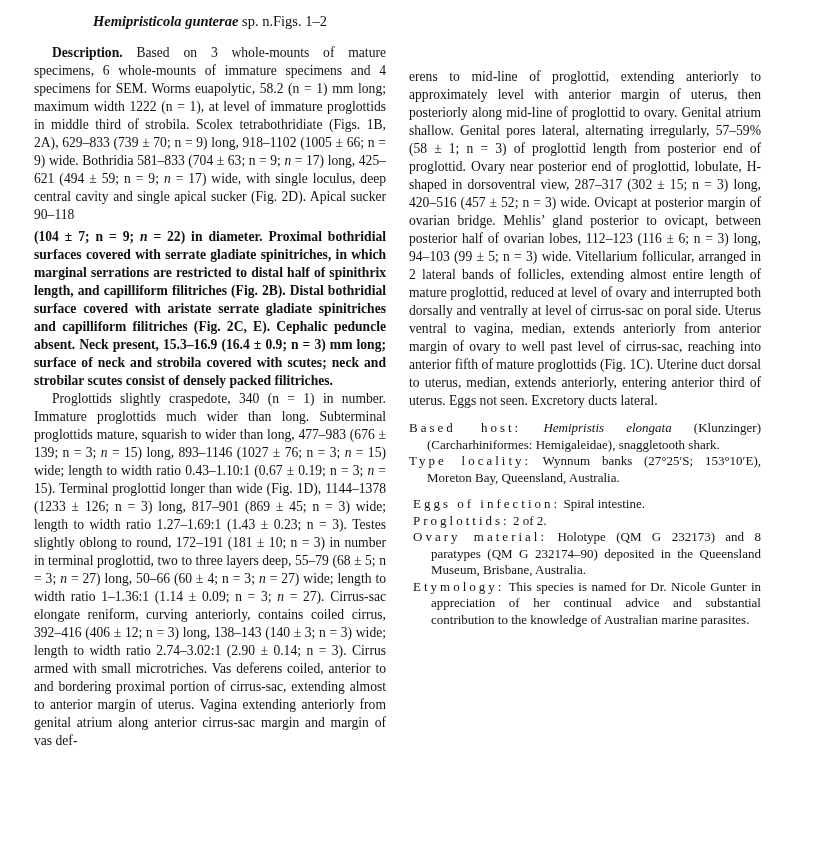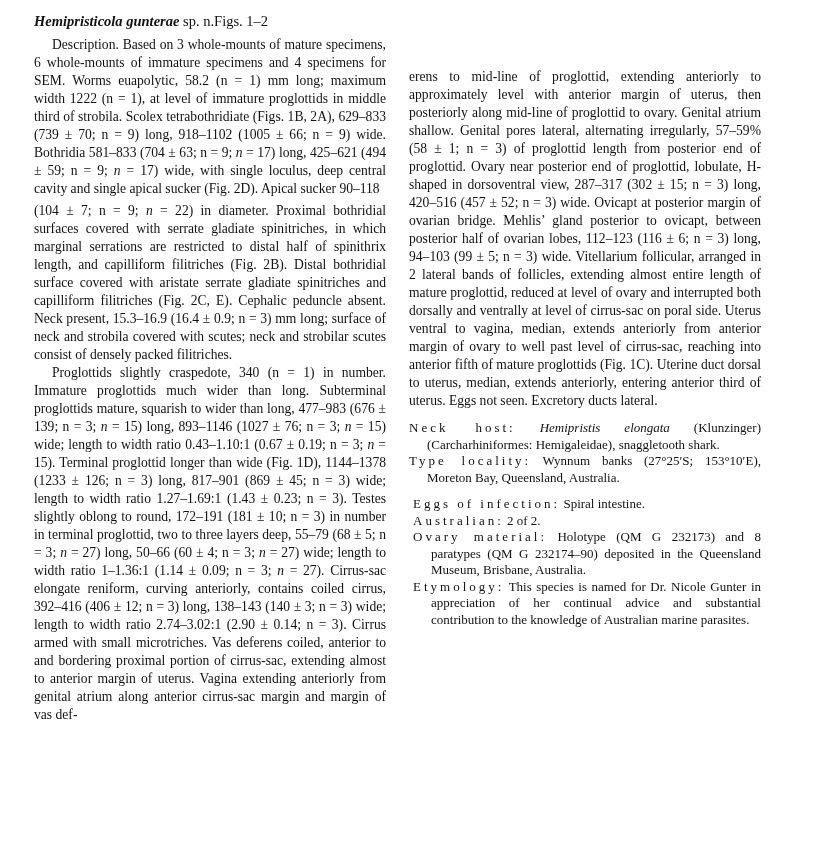--- a/index.html
+++ b/index.html
@@ -1,29 +1,29 @@
 <!DOCTYPE html>
 <html><head>
 <meta charset="utf-8">
 <style>
   html, body { margin:0; padding:0; background:#ffffff; }
   body { width:817px; height:864px; position:relative; overflow:hidden;
          font-family:"Liberation Serif", "DejaVu Serif", serif; color:#111; }
   .col { position:absolute; font-size:13.6px; line-height:18px; text-align:justify; }
   #left { left:34px; top:12px; width:352px; }
   #right { left:409px; top:68px; width:352px; }
-  .heading-row { display:flex; justify-content:flex-start; align-items:baseline; font-size:14.5px; margin-bottom:6px; }
+  .heading-row { display:flex; justify-content:center; align-items:baseline; font-size:14.5px; margin-bottom:14px; }
   .heading-title { font-weight:bold; font-style:italic; }
   .heading-title .sp { font-weight:normal; font-style:normal; }
   .figs { margin-right:0; }
   p { margin:0; }
   .indent { text-indent:18px; }
-  .gap-small { margin-top:4px; }
+  .gap-small { margin-top:4px;font-weight:bold; }
   .i { font-style:italic; }
-  .b { font-weight:normal; }
+  .b { font-weight:bold; }
   .meta { margin-left:0; padding-left:18px; text-indent:-18px; font-size:13px; line-height:16.5px; text-align:justify; }
   .lab { letter-spacing:3px; font-size:13px; }
   .meta.gap { margin-top:10px; }
   .meta.shift { padding-left:22px; text-indent:-18px; }
 </style>
 </head>
 <body>
 
 <div id="left" class="col">
   <div class="heading-row">
@@ -31,25 +31,25 @@
     <span class="figs">Figs. 1–2</span>
   </div>
   <p class="indent"><span class="b">Description.</span><span> Based on 3 whole-mounts of mature specimens, 6 whole-mounts of immature specimens and 4 specimens for SEM. Worms euapolytic, 58.2 (n = 1) mm long; maximum width 1222 (n = 1), at level of immature proglottids in middle third of strobila. Scolex tetrabothridiate (Figs. 1B, 2A), 629–833 (739 ± 70; n = 9) long, 918–1102 (1005 ± 66; n = 9) wide. Bothridia 581–833 (704 ± 63; n = 9; </span><span class="i">n</span><span> = 17) long, 425–621 (494 ± 59; n = 9; </span><span class="i">n</span><span> = 17) wide, with single loculus, deep central cavity and single apical sucker (Fig. 2D). Apical sucker 90–118</span></p>
   <p class="gap-small"><span>(104 ± 7; n = 9; </span><span class="i">n</span><span> = 22) in diameter. Proximal bothridial surfaces covered with serrate gladiate spinitriches, in which marginal serrations are restricted to distal half of spinithrix length, and capilliform filitriches (Fig. 2B). Distal bothridial surface covered with aristate serrate gladiate spinitriches and capilliform filitriches (Fig. 2C, E). Cephalic peduncle absent. Neck present, 15.3–16.9 (16.4 ± 0.9; n = 3) mm long; surface of neck and strobila covered with scutes; neck and strobilar scutes consist of densely packed filitriches.</span></p>
   <p class="indent"><span>Proglottids slightly craspedote, 340 (n = 1) in number. Immature proglottids much wider than long. Subterminal proglottids mature, squarish to wider than long, 477–983 (676 ± 139; n = 3; </span><span class="i">n</span><span> = 15) long, 893–1146 (1027 ± 76; n = 3; </span><span class="i">n</span><span> = 15) wide; length to width ratio 0.43–1.10:1 (0.67 ± 0.19; n = 3; </span><span class="i">n</span><span> = 15). Terminal proglottid longer than wide (Fig. 1D), 1144–1378 (1233 ± 126; n = 3) long, 817–901 (869 ± 45; n = 3) wide; length to width ratio 1.27–1.69:1 (1.43 ± 0.23; n = 3). Testes slightly oblong to round, 172–191 (181 ± 10; n = 3) in number in terminal proglottid, two to three layers deep, 55–79 (68 ± 5; n = 3; </span><span class="i">n</span><span> = 27) long, 50–66 (60 ± 4; n = 3; </span><span class="i">n</span><span> = 27) wide; length to width ratio 1–1.36:1 (1.14 ± 0.09; n = 3; </span><span class="i">n</span><span> = 27). Cirrus-sac elongate reniform, curving anteriorly, contains coiled cirrus, 392–416 (406 ± 12; n = 3) long, 138–143 (140 ± 3; n = 3) wide; length to width ratio 2.74–3.02:1 (2.90 ± 0.14; n = 3). Cirrus armed with small microtriches. Vas deferens coiled, anterior to and bordering proximal portion of cirrus-sac, extending almost to anterior margin of uterus. Vagina extending anteriorly from genital atrium along anterior cirrus-sac margin and margin of vas def-</span></p>
 </div>
 
 <div id="right" class="col">
   <p>erens to mid-line of proglottid, extending anteriorly to approximately level with anterior margin of uterus, then posteriorly along mid-line of proglottid to ovary. Genital atrium shallow. Genital pores lateral, alternating irregularly, 57–59% (58 ± 1; n = 3) of proglottid length from posterior end of proglottid. Ovary near posterior end of proglottid, lobulate, H-shaped in dorsoventral view, 287–317 (302 ± 15; n = 3) long, 420–516 (457 ± 52; n = 3) wide. Ovicapt at posterior margin of ovarian bridge. Mehlis’ gland posterior to ovicapt, between posterior half of ovarian lobes, 112–123 (116 ± 6; n = 3) long, 94–103 (99 ± 5; n = 3) wide. Vitellarium follicular, arranged in 2 lateral bands of follicles, extending almost entire length of mature proglottid, reduced at level of ovary and interrupted both dorsally and ventrally at level of cirrus-sac on poral side. Uterus ventral to vagina, median, extends anteriorly from anterior margin of ovary to well past level of cirrus-sac, reaching into anterior fifth of mature proglottids (Fig. 1C). Uterine duct dorsal to uterus, median, extends anteriorly, entering anterior third of uterus. Eggs not seen. Excretory ducts lateral.</p>
 
-  <p class="meta gap"><span class="lab">Neck host:</span> <span class="i">Hemipristis elongata</span><span> (Klunzinger) (Carcharhiniformes: Hemigaleidae), snaggletooth shark.</span></p>
+  <p class="meta gap"><span class="lab">Based host:</span> <span class="i">Hemipristis elongata</span><span> (Klunzinger) (Carcharhiniformes: Hemigaleidae), snaggletooth shark.</span></p>
 
   <p class="meta"><span class="lab">Type locality:</span><span> Wynnum banks (27°25′S; 153°10′E), Moreton Bay, Queensland, Australia.</span></p>
 
   <p class="meta gap shift"><span class="lab">Eggs of infection:</span><span> Spiral intestine.</span></p>
 
-  <p class="meta shift"><span class="lab">Australian:</span><span> 2 of 2.</span></p>
+  <p class="meta shift"><span class="lab">Proglottids:</span><span> 2 of 2.</span></p>
 
   <p class="meta shift"><span class="lab">Ovary material:</span><span> Holotype (QM G 232173) and 8 paratypes (QM G 232174–90) deposited in the Queensland Museum, Brisbane, Australia.</span></p>
 
 
   <p class="meta shift"><span class="lab">Etymology:</span><span> This species is named for Dr. Nicole Gunter in appreciation of her continual advice and substantial contribution to the knowledge of Australian marine parasites.</span></p>
 </div>
 
 </body></html>

